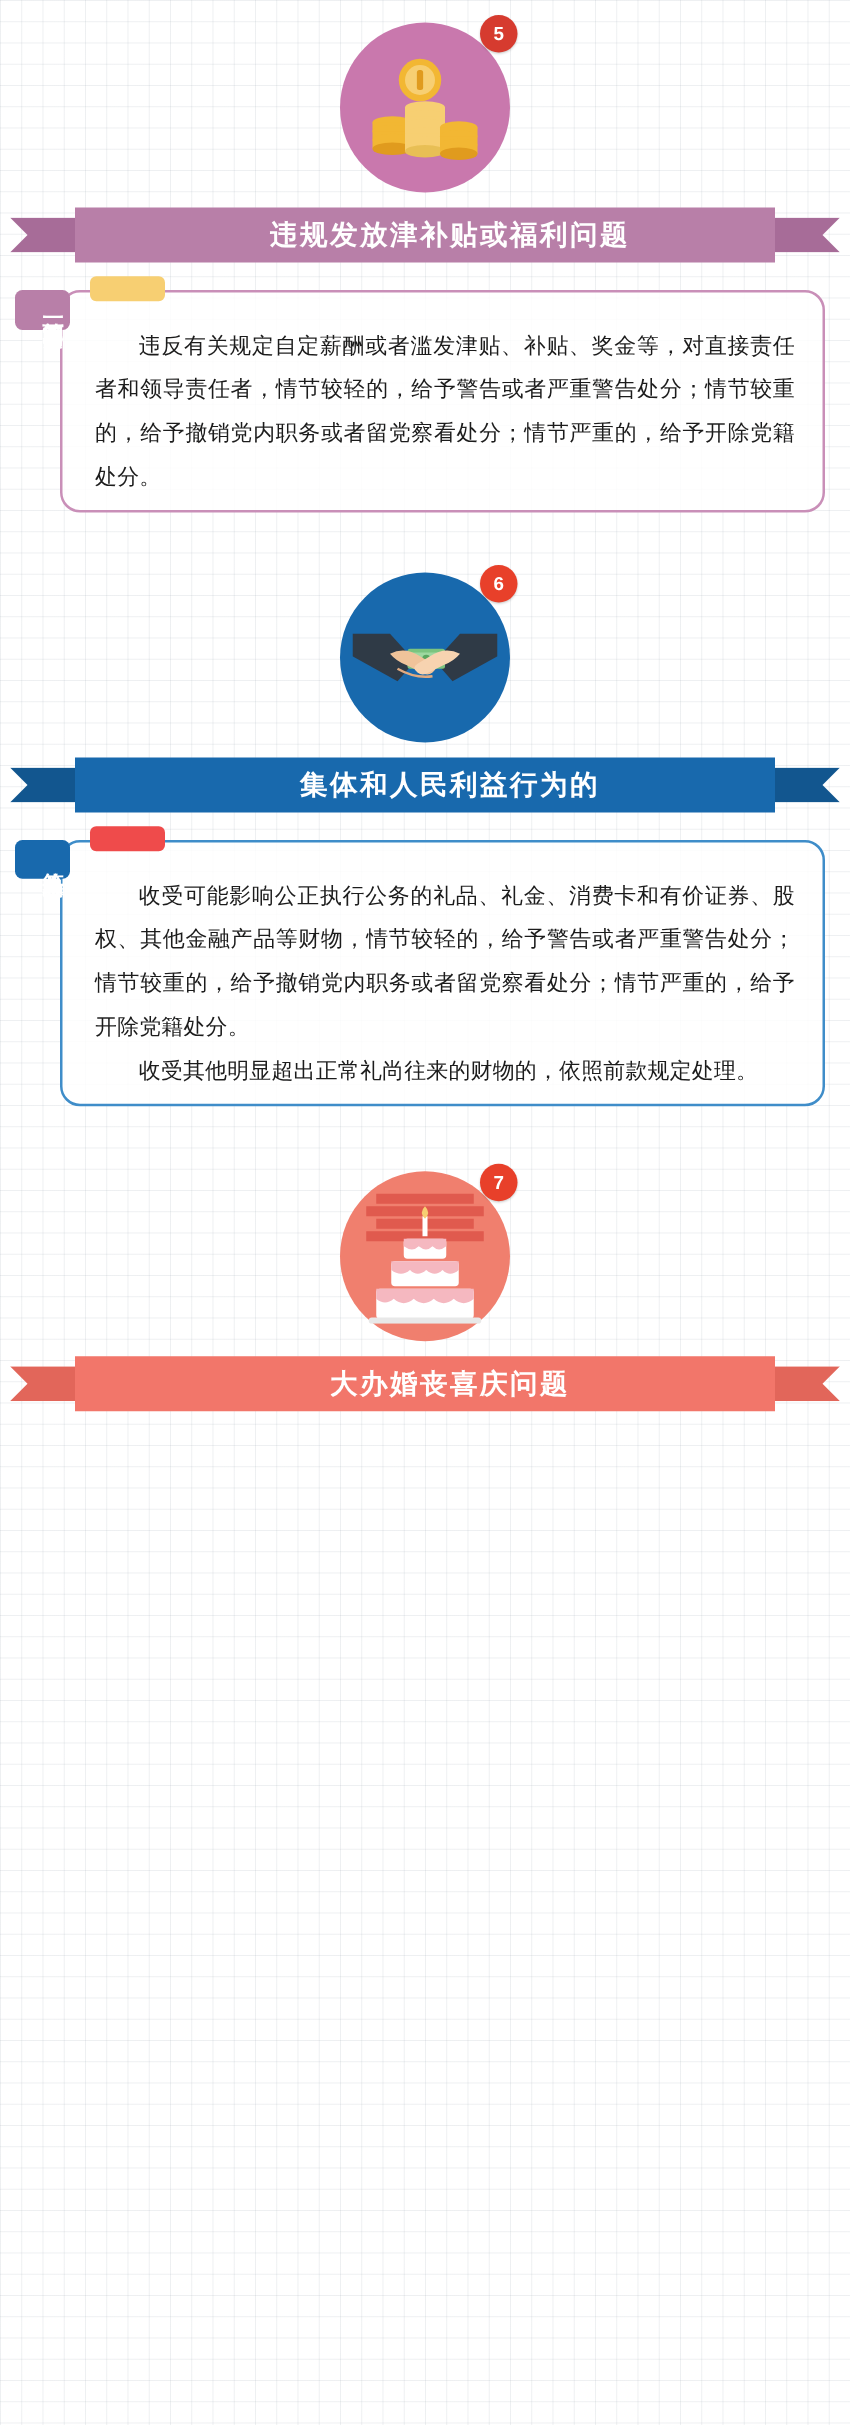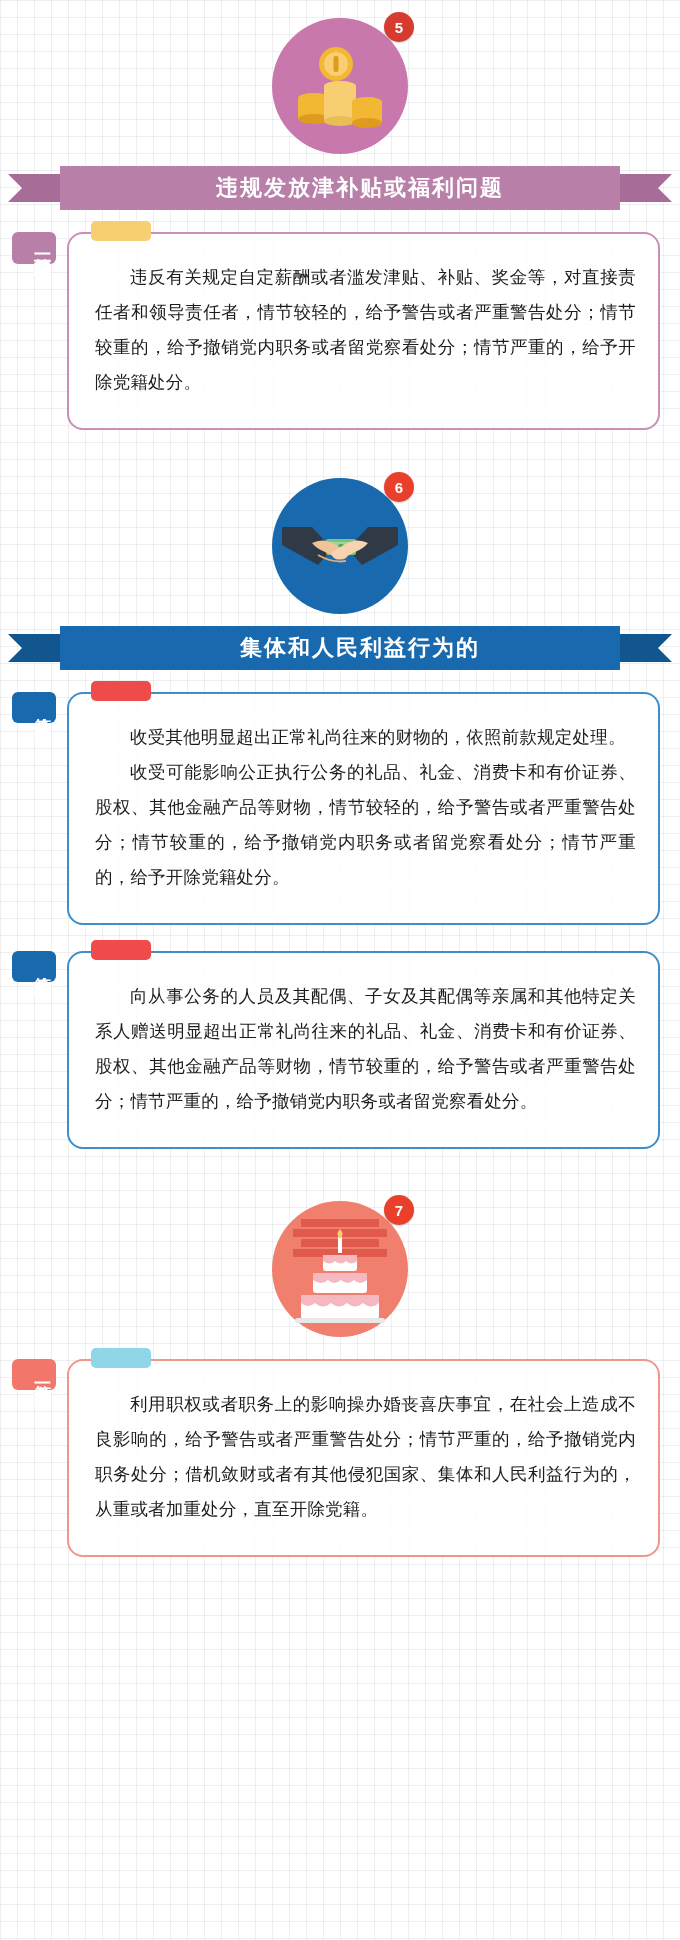--- a/index.html
+++ b/index.html
@@ -137,26 +137,26 @@
     text-orientation: upright;
     white-space: nowrap;
     z-index: 4;
   }
   .art-label.purple { background: #b87fa8; }
   .art-label.blue   { background: #1869ad; }
   .art-label.coral  { background: #f2766a; }
 
   .art-card {
     position: relative;
-    margin-left: 53px;
+    margin-left: 34px;
     margin-right: 20px;
     border: 2px solid;
     border-radius: 16px;
     background: rgba(255,255,255,0.82);
-    padding: 26px 22px 28px 26px;
+    padding: 26px 22px 8px 26px;
     min-height: 140px;
   }
   .art-card.purple { border-color: #c98fb8; }
   .art-card.blue   { border-color: #3f8dc9; }
   .art-card.coral  { border-color: #f2968a; }
 
   .tab-chip {
     position: absolute;
     top: -13px;
     left: 22px;
@@ -278,32 +278,25 @@
       <div class="ribbon-tail left blue"></div>
       <div class="ribbon-tail right blue"></div>
       <div class="ribbon-bar blue"></div>
       <span class="ribbon-title">集体和人民利益行为的</span>
     </div>
 
     <div class="article">
       <div class="art-label blue">第八十八条</div>
       <div class="art-card blue">
         <div class="tab-chip red"></div>
+        <p class="art-text">收受可能影响公正执行公务的礼品、礼金、消费卡和有价证券、股权、其他金融产品等财物，情节较轻的，给予警告或者严重警告处分；情节较重的，给予撤销党内职务或者留党察看处分；情节严重的，给予开除党籍处分。</p>
         <p class="art-text">收受其他明显超出正常礼尚往来的财物的，依照前款规定处理。</p>
-        <p class="art-text">收受可能影响公正执行公务的礼品、礼金、消费卡和有价证券、股权、其他金融产品等财物，情节较轻的，给予警告或者严重警告处分；情节较重的，给予撤销党内职务或者留党察看处分；情节严重的，给予开除党籍处分。</p>
-      </div>
-    </div>
-
-    <div class="article" style="margin-top:26px;">
-      <div class="art-label blue">第八十九条</div>
-      <div class="art-card blue">
-        <div class="tab-chip red"></div>
-        <p class="art-text">向从事公务的人员及其配偶、子女及其配偶等亲属和其他特定关系人赠送明显超出正常礼尚往来的礼品、礼金、消费卡和有价证券、股权、其他金融产品等财物，情节较重的，给予警告或者严重警告处分；情节严重的，给予撤销党内职务或者留党察看处分。</p>
-      </div>
-    </div>
+      </div>
+    </div>
+
   </div>
 
   <div class="section" style="padding-top:52px;">
 
     <div class="illus-wrap">
       <div class="circle coral">
         <span class="badge">7</span>
         <svg class="art-svg" width="106" height="108" viewBox="0 0 106 108">
 
           <g fill="#e05a4e">
@@ -323,23 +316,22 @@
           <path d="M26 58 h54 v7 q-7 6 -13 0 q-6 6 -13 0 q-7 6 -13 0 q-7 6 -15 0 Z" fill="#f5b8c0"></path>
 
           <rect x="14" y="80" width="78" height="24" rx="3" fill="#ffffff"></rect>
           <path d="M14 80 h78 v8 q-8 7 -16 0 q-8 7 -16 0 q-8 7 -16 0 q-8 7 -16 0 q-7 6 -14 0 Z" fill="#f5b8c0"></path>
 
           <rect x="8" y="103" width="90" height="5" rx="2.5" fill="#e8e8e8"></rect>
         </svg>
       </div>
     </div>
 
-
-    <div class="article">
-      <div class="art-label coral">第九十一条</div>
-      <div class="art-card coral">
-        <div class="tab-chip cyan"></div>
-        <p class="art-text">利用职权或者职务上的影响操办婚丧喜庆事宜，在社会上造成不良影响的，给予警告或者严重警告处分；情节严重的，给予撤销党内职务处分；借机敛财或者有其他侵犯国家、集体和人民利益行为的，从重或者加重处分，直至开除党籍。</p>
-      </div>
-    </div>
+    <div class="ribbon">
+      <div class="ribbon-tail left coral"></div>
+      <div class="ribbon-tail right coral"></div>
+      <div class="ribbon-bar coral"></div>
+      <span class="ribbon-title">大办婚丧喜庆问题</span>
+    </div>
+
   </div>
 
 </div>
 
 </body></html>

